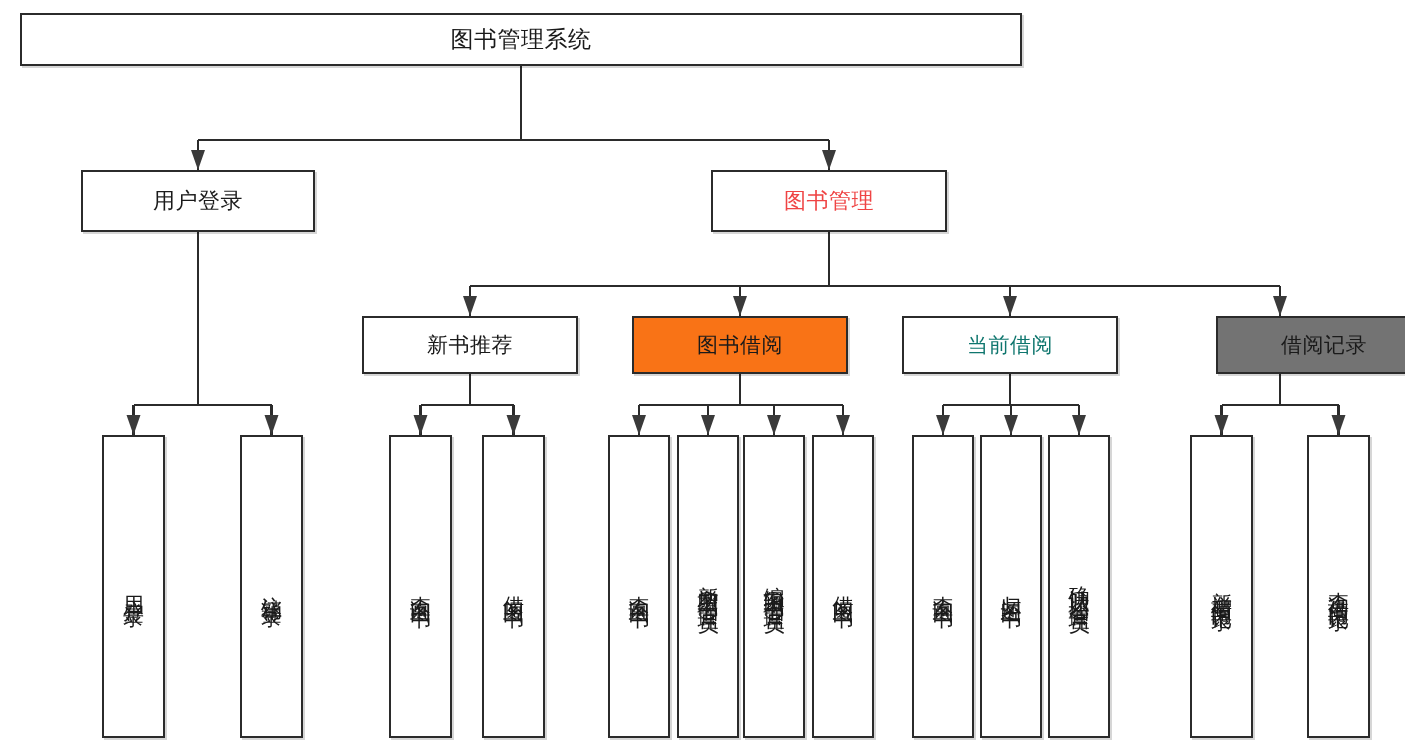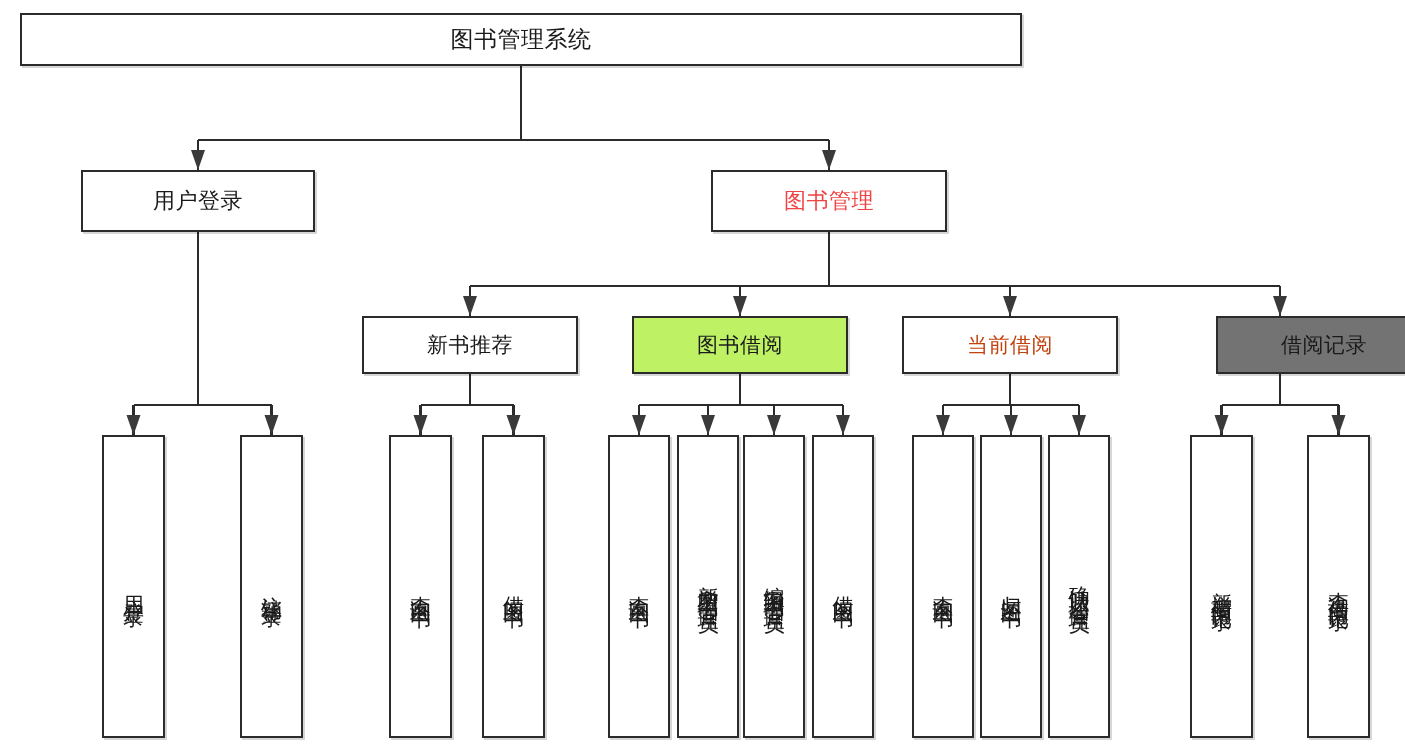--- a/index.html
+++ b/index.html
@@ -130,25 +130,25 @@
       </div>
       <div class="node-box level1" style="left: 81px; top: 170px; width: 234px; height: 62px; border-color: rgb(43, 43, 43); background: rgb(255, 255, 255);">
         <span class="node-label" style="color: rgb(26, 26, 26);">用户登录</span>
       </div>
       <div class="node-box level1" style="left: 711px; top: 170px; width: 236px; height: 62px; border-color: rgb(43, 43, 43); background: rgb(255, 255, 255);">
         <span class="node-label" style="color: #ef4444;">图书管理</span>
       </div>
       <div class="node-box level2" style="left: 362px; top: 316px; width: 216px; height: 58px; border-color: rgb(43, 43, 43); background: rgb(255, 255, 255);">
         <span class="node-label" style="color: rgb(26, 26, 26);">新书推荐</span>
       </div>
-      <div class="node-box level2" style="left: 632px; top: 316px; width: 216px; height: 58px; border-color: rgb(43, 43, 43); background: #bef264;">
+      <div class="node-box level2" style="left: 632px; top: 316px; width: 216px; height: 58px; border-color: rgb(43, 43, 43); background: #f97316;">
         <span class="node-label" style="color: rgb(26, 26, 26);">图书借阅</span>
       </div>
       <div class="node-box level2" style="left: 902px; top: 316px; width: 216px; height: 58px; border-color: rgb(43, 43, 43); background: rgb(255, 255, 255);">
-        <span class="node-label" style="color: #c2410c;">当前借阅</span>
+        <span class="node-label" style="color: #0f766e;">当前借阅</span>
       </div>
       <div class="node-box level2" style="left: 1216px; top: 316px; width: 216px; height: 58px; border-color: rgb(43, 43, 43); background: #737373;">
         <span class="node-label" style="color: rgb(26, 26, 26);">借阅记录</span>
       </div>
       <div class="node-box level3 vertical" style="left: 102px; top: 435px; width: 63px; height: 303px; border-color: rgb(43, 43, 43); background: rgb(255, 255, 255);">
         <span class="node-label" style="color: rgb(26, 26, 26);">用户登录</span>
       </div>
       <div class="node-box level3 vertical" style="left: 240px; top: 435px; width: 63px; height: 303px; border-color: rgb(43, 43, 43); background: rgb(255, 255, 255);">
         <span class="node-label" style="color: rgb(26, 26, 26);">注销登录</span>
       </div>

